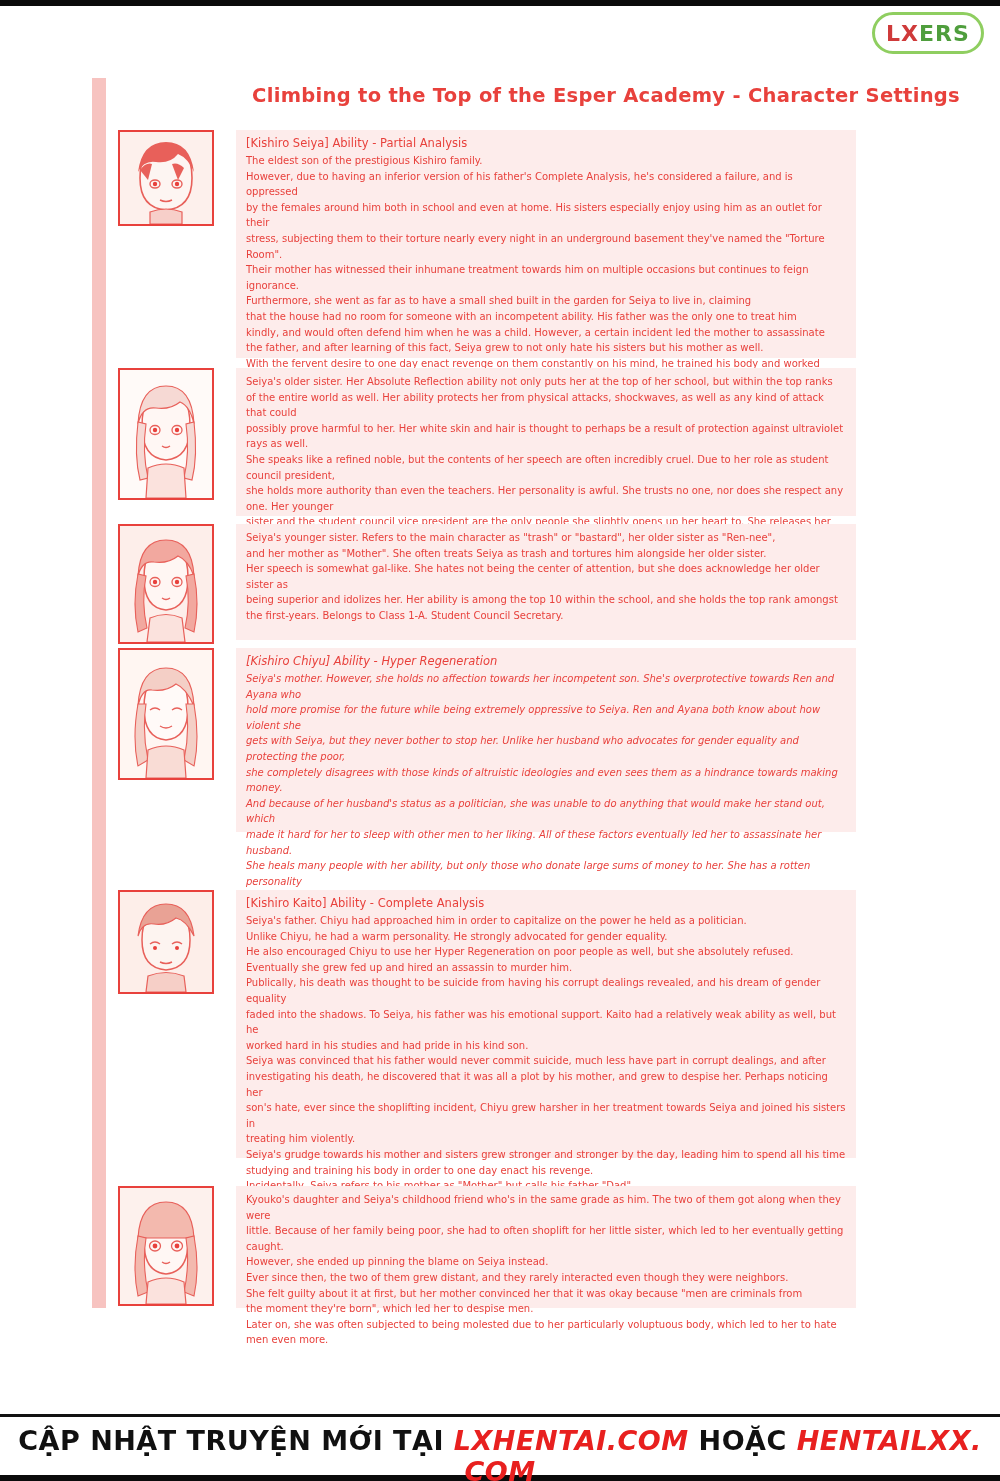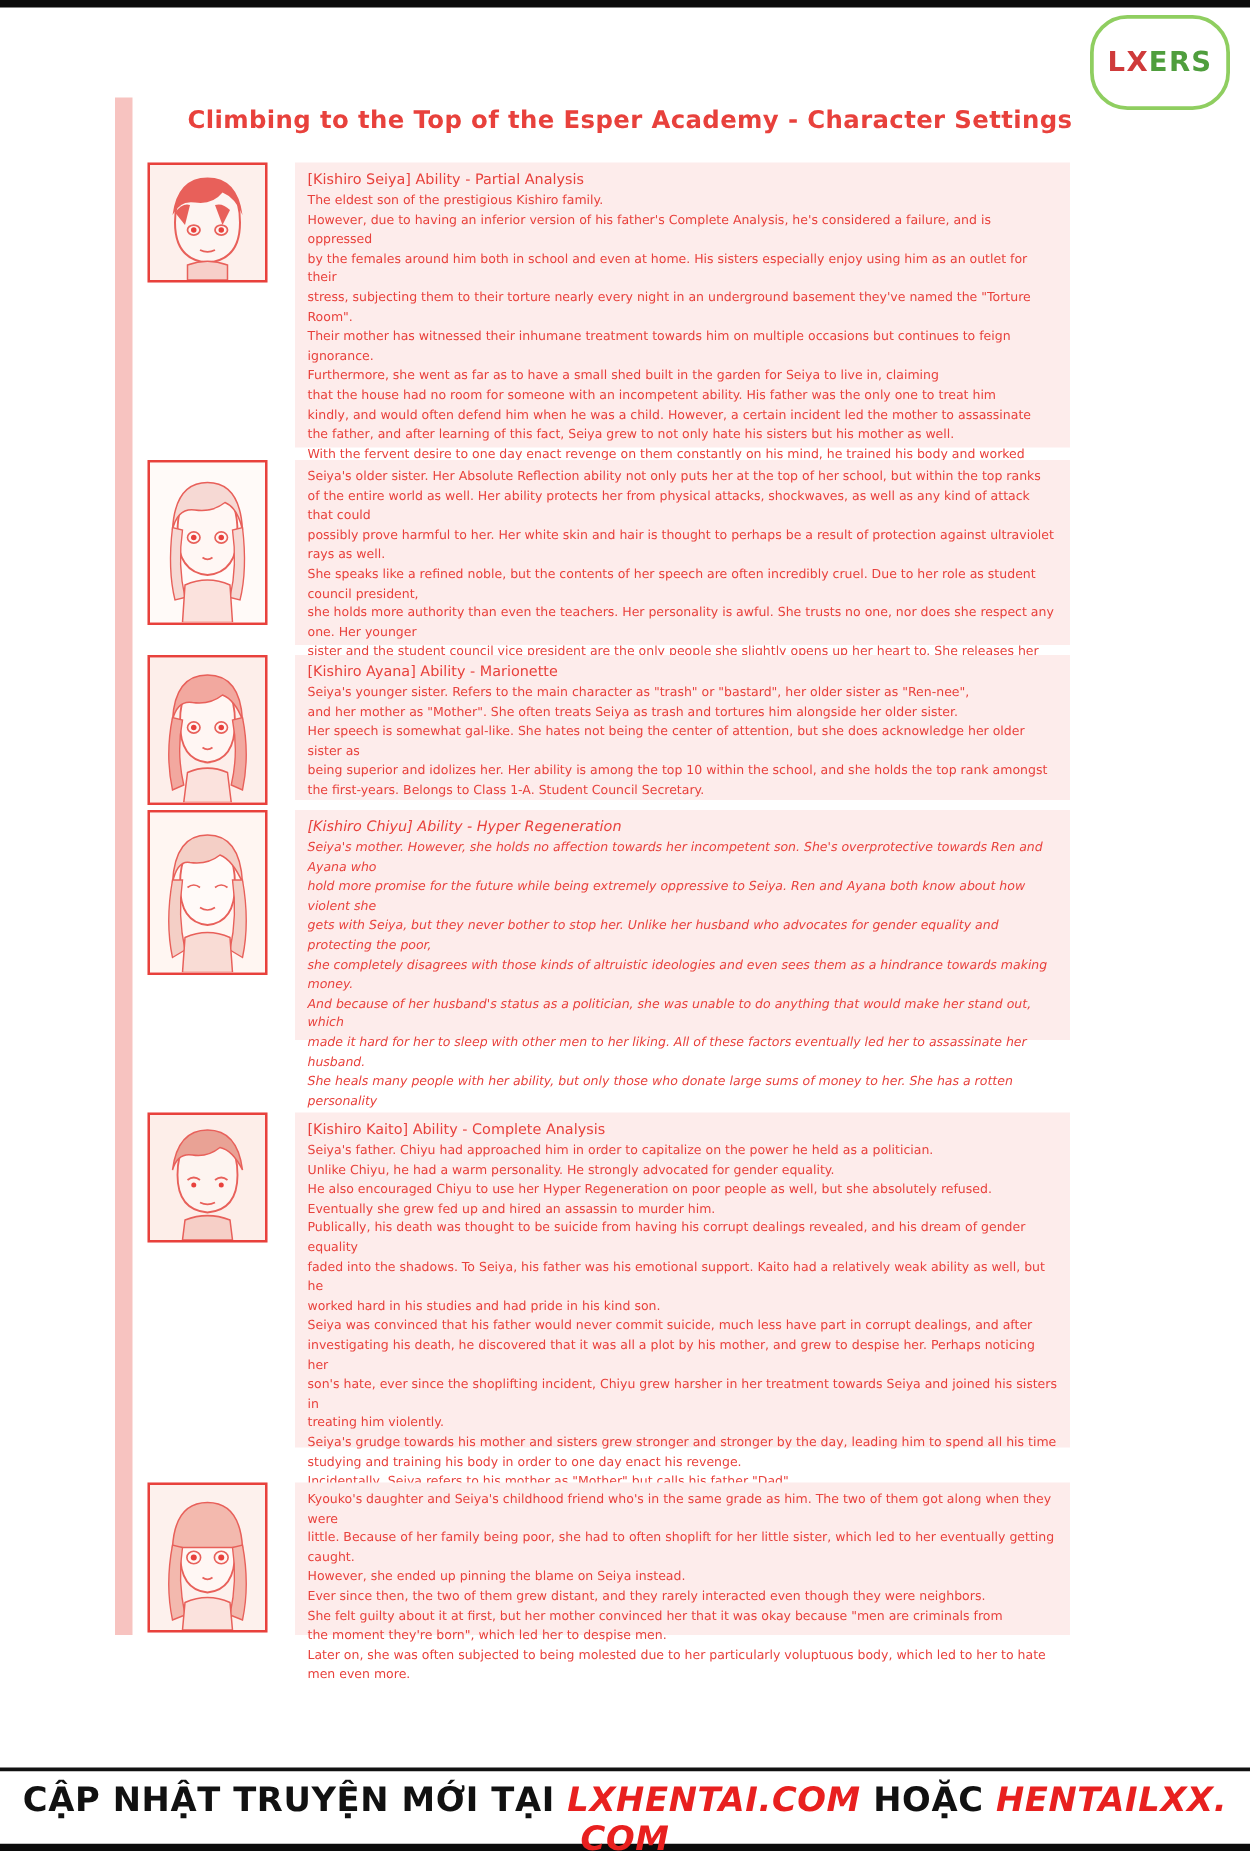--- a/index.html
+++ b/index.html
@@ -42,21 +42,21 @@
     width: 1000px;
     height: 3px;
     background: #111111;
   }
   
   .logo {
     position: absolute;
     right: 16px;
     top: 12px;
     width: 112px;
-    height: 76px;
+    height: 42px;
     border-radius: 30px;
     background: #ffffff;
     border: 3px solid #8fce60;
     box-sizing: border-box;
     display: flex;
     align-items: center;
     justify-content: center;
   }
   .logo-text {
     font-family: "DejaVu Sans", sans-serif;
@@ -75,21 +75,21 @@
     width: 14px;
     height: 1230px;
     background: #f7c3c0;
   }
 
   .title {
     position: absolute;
     left: 150px;
     top: 84px;
     width: 810px;
-    text-align: left;
+    text-align: right;
     color: #e8413c;
     font-family: "DejaVu Sans", sans-serif;
     font-size: 19.5px;
     font-weight: bold;
     letter-spacing: 0.3px;
   }
 
   
   .char {
     position: absolute;
@@ -235,21 +235,20 @@
         <path d="M74 48 q6 30 0 58 l-9 -4 q6 -26 1 -52z" fill="#f2a89f" stroke="#e8605a" stroke-width="1.1"></path>
         <ellipse cx="35" cy="56" rx="5" ry="4.5" fill="none" stroke="#e8605a" stroke-width="1.3"></ellipse>
         <ellipse cx="57" cy="56" rx="5" ry="4.5" fill="none" stroke="#e8605a" stroke-width="1.3"></ellipse>
         <circle cx="35" cy="56" r="2.2" fill="#e8413c"></circle>
         <circle cx="57" cy="56" r="2.2" fill="#e8413c"></circle>
         <path d="M42 72 q4 3 8 0" fill="none" stroke="#e8605a" stroke-width="1.3"></path>
         <path d="M30 92 q16 -7 32 0 l3 24 l-38 0z" fill="#fbe2dd" stroke="#e8605a" stroke-width="1.2"></path>
       </svg>
     </div>
     <div class="text-panel" style="height:116px;">
-      <div class="char-head">[Kishiro Ayana] Ability - Marionette</div>
       <div class="char-body">Seiya's younger sister. Refers to the main character as "trash" or "bastard", her older sister as "Ren-nee",
 and her mother as "Mother". She often treats Seiya as trash and tortures him alongside her older sister.
 Her speech is somewhat gal-like. She hates not being the center of attention, but she does acknowledge her older sister as
 being superior and idolizes her. Her ability is among the top 10 within the school, and she holds the top rank amongst
 the first-years. Belongs to Class 1-A. Student Council Secretary.</div>
     </div>
   </div>
 
   <div class="char" style="top:648px;">
     <div class="portrait" style="height:132px;">

